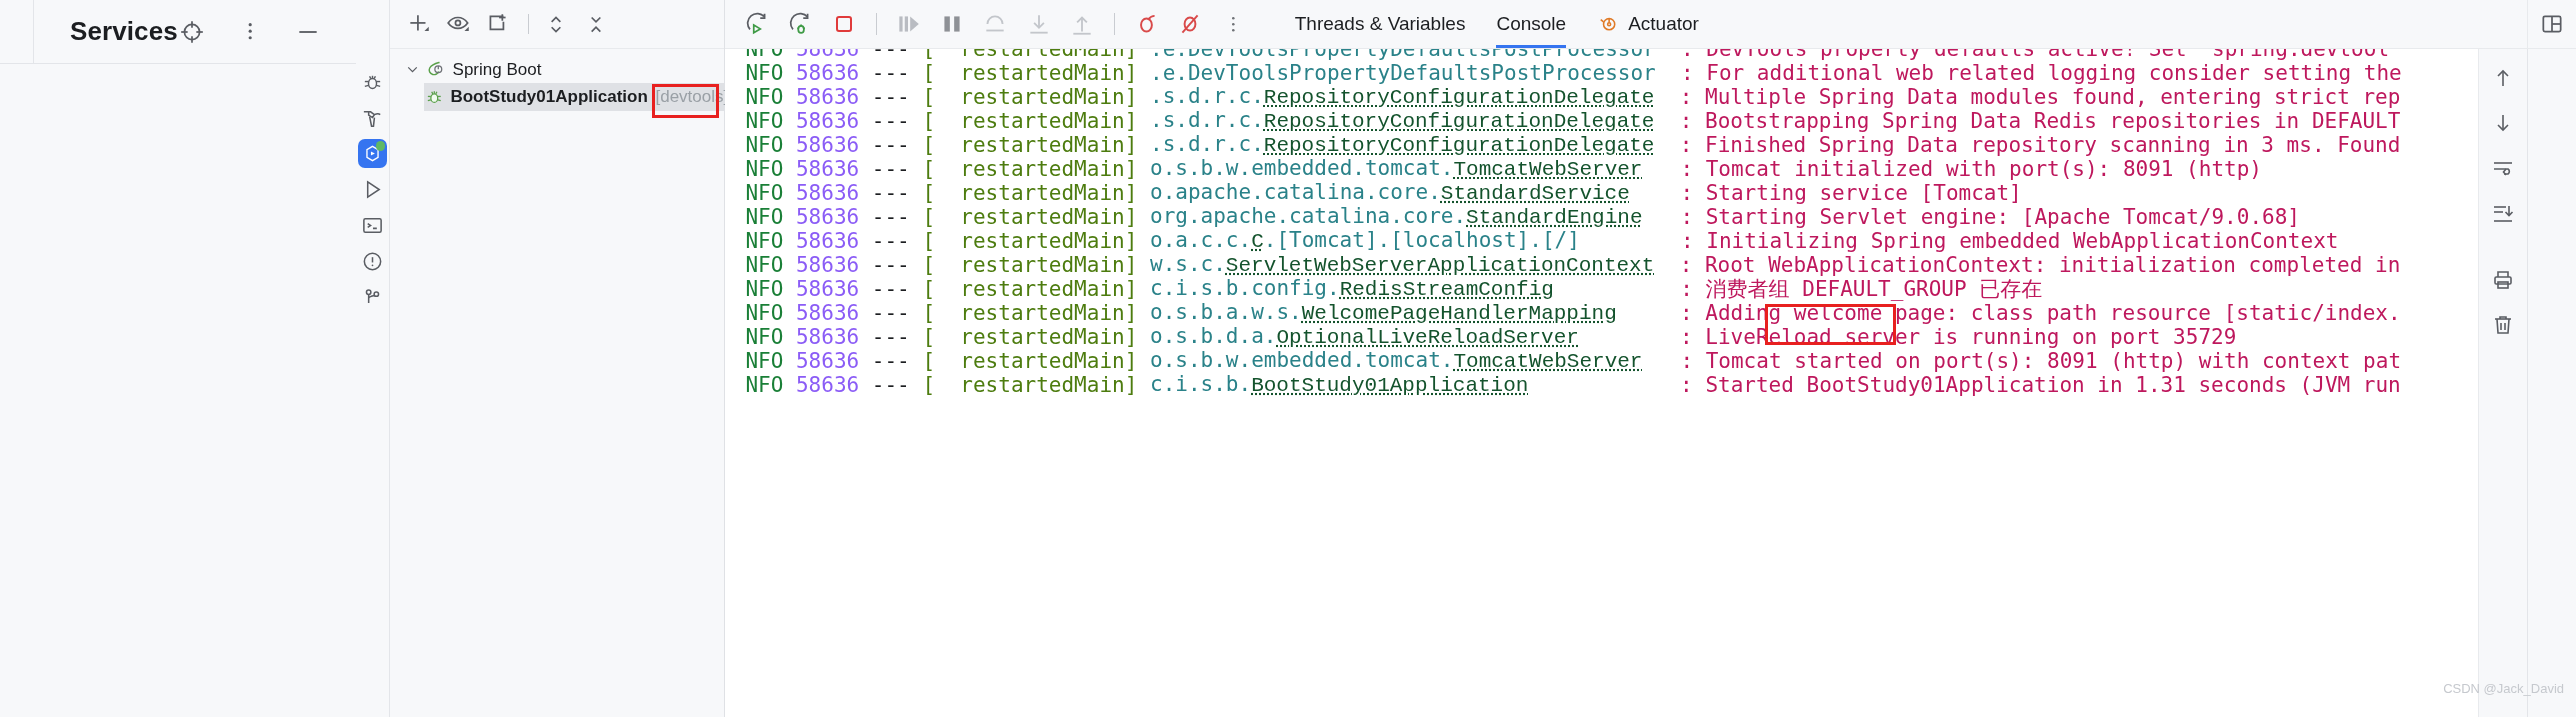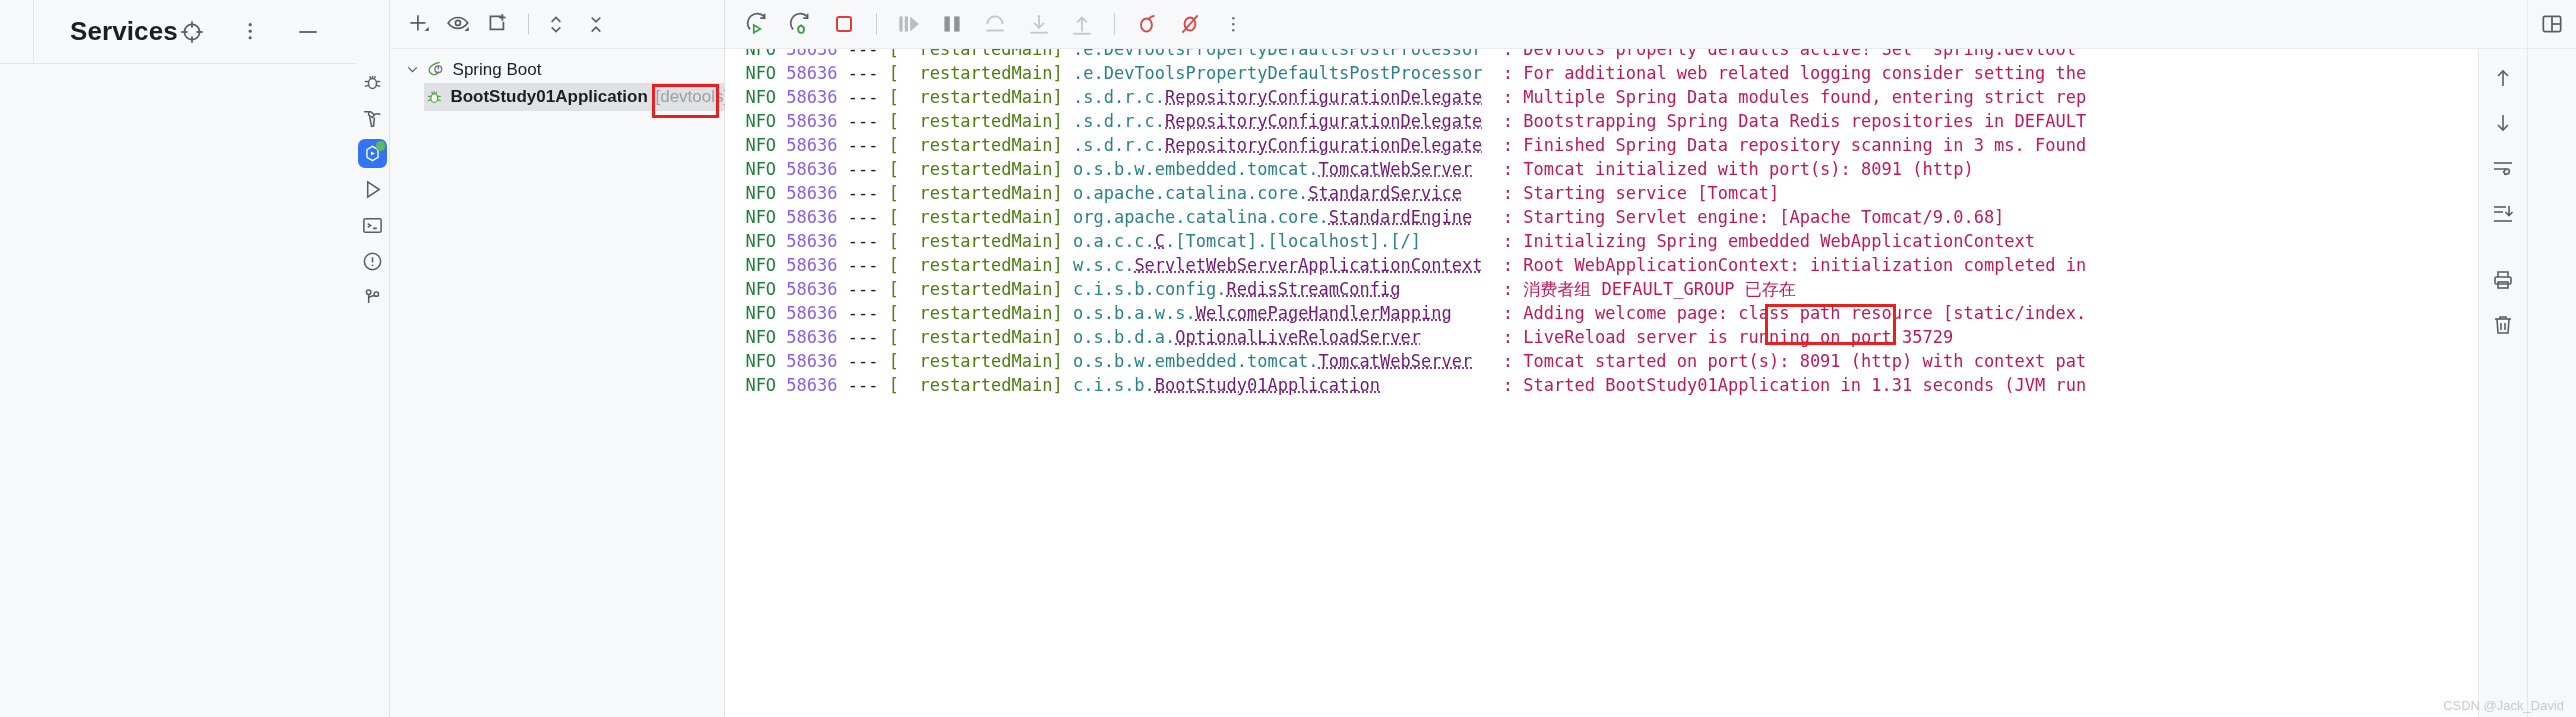--- a/index.html
+++ b/index.html
@@ -129,33 +129,33 @@
 
   
   .console-area { flex: 1; display: flex; min-height: 0; background: #ffffff; position: relative; }
   .console-scroll {
     flex: 1; min-width: 0; overflow: hidden; position: relative;
     background: #ffffff;
     padding-top: 0;
   }
   .log-lines {
     font-family: "DejaVu Sans Mono", "Liberation Mono", monospace;
-    font-size: 17px;
+    font-size: 21px;
     line-height: 24px;
     white-space: pre;
     padding-left: 20.6px;
     margin-top: -12px;
   }
   .log-line { height: 24px; display: flex; align-items: center; }
   .lv { color: #1a7f37; }
   .pid { color: #8b5cf6; }
   .dash { color: #1c1e21; }
   .thread { color: #4d7c0f; }
   .cls { color: #2a8289; }
-  .cls-u { color: #701a75; text-decoration: underline; text-decoration-style: dotted; }
+  .cls-u { color: #14532d; text-decoration: underline; text-decoration-style: dotted; font-family: Liberation Mono, monospace; }
   .msg { color: #be185d; }
 
   
   .console-gutter {
     width: 49px; flex: none;
     background: #f7f8fa;
     border-left: 0.9px solid #e8eaed;
     display: flex; flex-direction: column; align-items: center;
     padding-top: 12px; gap: 12px;
   }
@@ -166,21 +166,21 @@
     width: 49px; flex: none; background: #f7f8fa;
     border-left: 0.9px solid #e3e5e9;
   }
 
   
   .annot {
     position: absolute; border: 3.4px solid #e8201f;
     pointer-events: none; z-index: 40;
   }
   .watermark {
-    position: absolute; right: 12px; bottom: 4px;
+    position: absolute; right: 12px; bottom: 21px;
     font-size: 13px; color: #c6c9ce;
     font-family: "Liberation Sans", sans-serif;
     z-index: 30;
   }
 </style>
 </head>
 <body>
 
 <div class="app">
 
@@ -421,20 +421,39 @@
           </svg>
         </div>
         <div class="ct-ico">
           <svg width="20.6" height="20.6" viewBox="0 0 24 24" fill="#6f7277">
             <circle cx="12" cy="5" r="1.5"></circle>
               <circle cx="12" cy="12" r="1.5"></circle>
               <circle cx="12" cy="19" r="1.5"></circle>
           </svg>
         </div>
 
+        <div class="tabs">
+          <div class="tab">
+            <span>Threads &amp; Variables</span>
+          </div>
+          <div class="tab active">
+            <span>Console</span>
+          </div>
+          <div class="tab">
+            <span style="display:flex;">
+              <svg width="22.4" height="22.4" viewBox="0 0 24 24" fill="none" stroke="#e07b28" stroke-width="1.7">
+                <circle cx="13" cy="12" r="6"></circle>
+                <circle cx="13" cy="12" r="1.6"></circle>
+                <line x1="13" y1="6" x2="13" y2="10.4"></line>
+                <path d="M7 9.5L4 7"></path>
+              </svg>
+            </span>
+            <span>Actuator</span>
+          </div>
+        </div>
 
         <div class="toolbar-spacer"></div>
         <div class="layout-btn">
           <svg width="26" height="26" viewBox="0 0 24 24" fill="none" stroke="#5a5d63" stroke-width="1.6">
             <rect x="4" y="5" width="16" height="14" rx="1.5"></rect>
             <line x1="12" y1="5" x2="12" y2="19"></line>
             <line x1="12" y1="12" x2="20" y2="12"></line>
           </svg>
         </div>
       </div>

